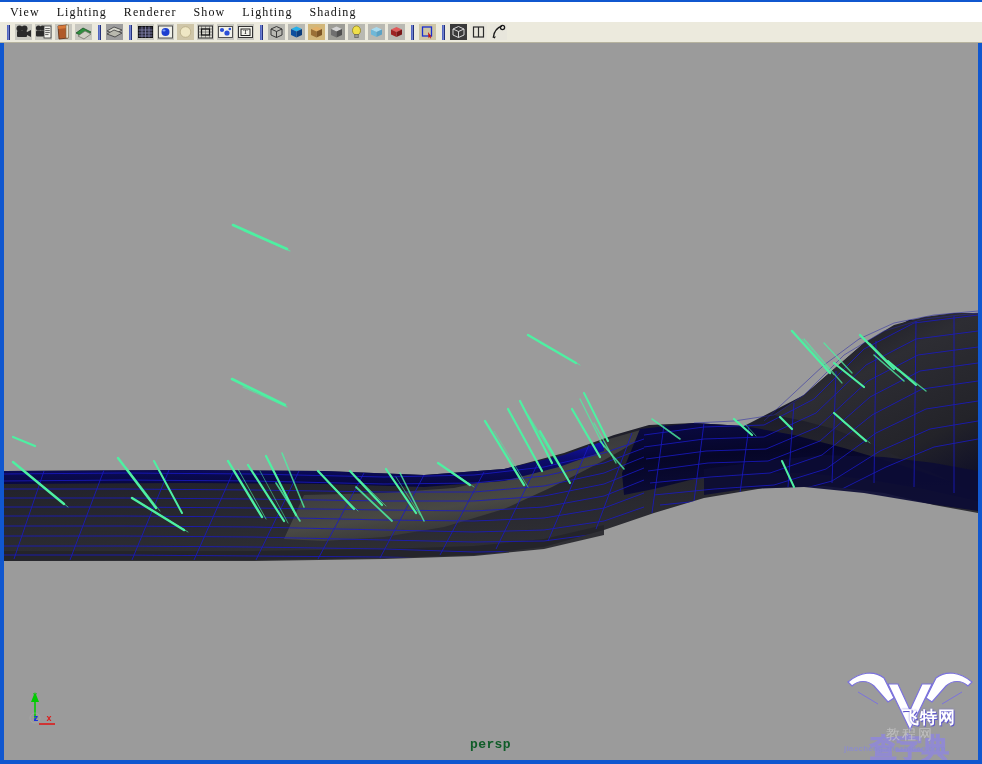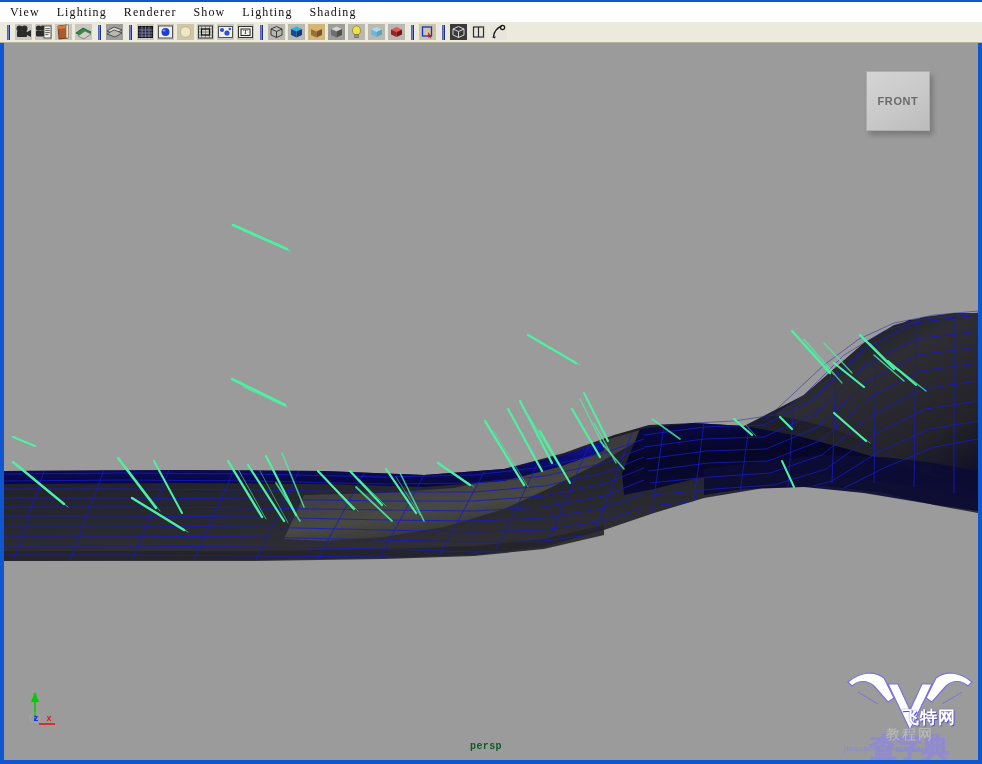--- a/index.html
+++ b/index.html
@@ -138,21 +138,21 @@
     height: 46px;
     z-index: 20;
   }
 
   
   #cam-label {
     position: absolute;
     left: 466px;
     bottom: 8px;
     font-family: "Liberation Mono", monospace;
-    font-size: 10px;
+    font-size: 13px;
     font-weight: bold;
     color: #0f5c28;
     letter-spacing: 0.4px;
     z-index: 20;
   }
 
   
   #watermark {
     position: absolute;
     right: 2px;
@@ -647,23 +647,20 @@
         <path d="M866,300 L894,328" stroke-width="0.9" opacity=".6"></path>
         <path d="M870,312 L900,338" stroke-width="1.6" opacity=".8"></path>
         <path d="M884,318 L912,342" stroke-width="2.0"></path>
         <path d="M894,326 L922,348" stroke-width="1.4" opacity=".75"></path>
         <path d="M830,370 L862,398" stroke-width="2.2"></path>
         <path d="M838,378 L866,400" stroke-width="0.9" opacity=".6"></path>
         <path d="M800,296 L838,340" stroke-width="1.2" opacity=".7"></path>
       </g>
     </svg>
 
-    <div id="viewcube">
-      <div class="cube-label">FRONT</div>
-    </div>
 
     <svg id="axis-gizmo" viewBox="0 0 46 46">
 
       <line x1="13" y1="30" x2="13" y2="13" stroke="#00cc00" stroke-width="1.6"></line>
       <polygon points="9,14 17,14 13,4" fill="#00cc00"></polygon>
       <text x="13" y="9" font-family="Liberation Sans, sans-serif" font-size="7" fill="#00cc00" text-anchor="middle">y</text>
 
       <line x1="17" y1="36" x2="33" y2="36" stroke="#dd1a1a" stroke-width="1.6"></line>
       <text x="27" y="33" font-family="Liberation Sans, sans-serif" font-size="9" font-weight="bold" fill="#dd1a1a" text-anchor="middle">x</text>
 

